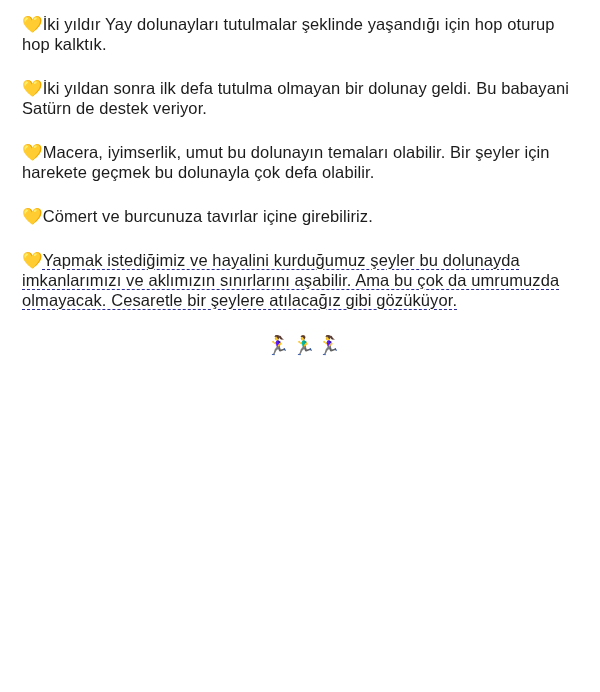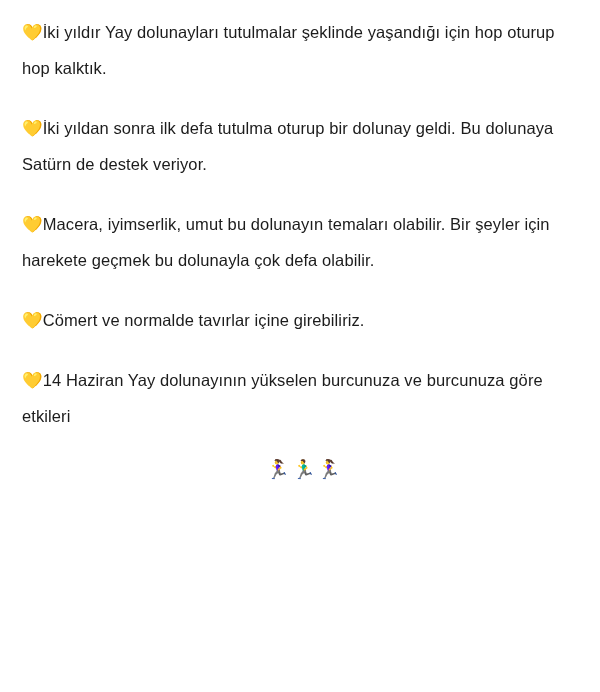--- a/index.html
+++ b/index.html
@@ -17,21 +17,21 @@
   .page {
     position: relative;
     width: 600px;
     height: 692px;
     box-sizing: border-box;
     padding: 14px 22px 0 22px;
     background: #ffffff;
   }
   .para {
     font-size: 16.5px;
-    line-height: 36px;
+    line-height: 20px;
     margin: 0 0 24px 0;
     letter-spacing: 0.1px;
     color: #1c1c1c;
   }
   .para:last-child {
     margin-bottom: 0;
   }
   .heart {
     display: inline;
     font-size: 16.5px;
@@ -55,26 +55,26 @@
     padding-left: 10px;
   }
 </style>
 </head>
 <body>
 
 <div class="page">
 
   <p class="para"><span class="heart">💛</span><span>İki yıldır Yay dolunayları tutulmalar şeklinde yaşandığı için hop oturup hop kalktık.</span></p>
 
-  <p class="para"><span class="heart">💛</span><span>İki yıldan sonra ilk defa tutulma oturup bir dolunay geldi. Bu dolunaya Satürn de destek veriyor.</span></p>
+  <p class="para"><span class="heart">💛</span><span>İki yıldan sonra ilk defa tutulma olmayan bir dolunay geldi. Bu babayani Satürn de destek veriyor.</span></p>
 
   <p class="para"><span class="heart">💛</span><span>Macera, iyimserlik, umut bu dolunayın temaları olabilir. Bir şeyler için harekete geçmek bu dolunayla çok defa olabilir.</span></p>
 
 
-  <p class="para"><span class="heart">💛</span><span>Cömert ve normalde tavırlar içine girebiliriz.</span></p>
+  <p class="para"><span class="heart">💛</span><span>Cömert ve burcunuza tavırlar içine girebiliriz.</span></p>
+
+  <p class="para"><span class="heart">💛</span><span class="underlined">Yapmak istediğimiz ve hayalini kurduğumuz şeyler bu dolunayda imkanlarımızı ve aklımızın sınırlarını aşabilir. Ama bu çok da umrumuzda olmayacak. Cesaretle bir şeylere atılacağız gibi gözüküyor.</span></p>
 
 
-
-  <p class="para"><span class="heart">💛</span><span>14 Haziran Yay dolunayının yükselen burcunuza ve burcunuza göre etkileri</span></p>
 
   <p class="runners"><span class="runners-inner">🏃‍♀️🏃‍♂️🏃‍♀️</span></p>
 
 </div>
 
 </body></html>

